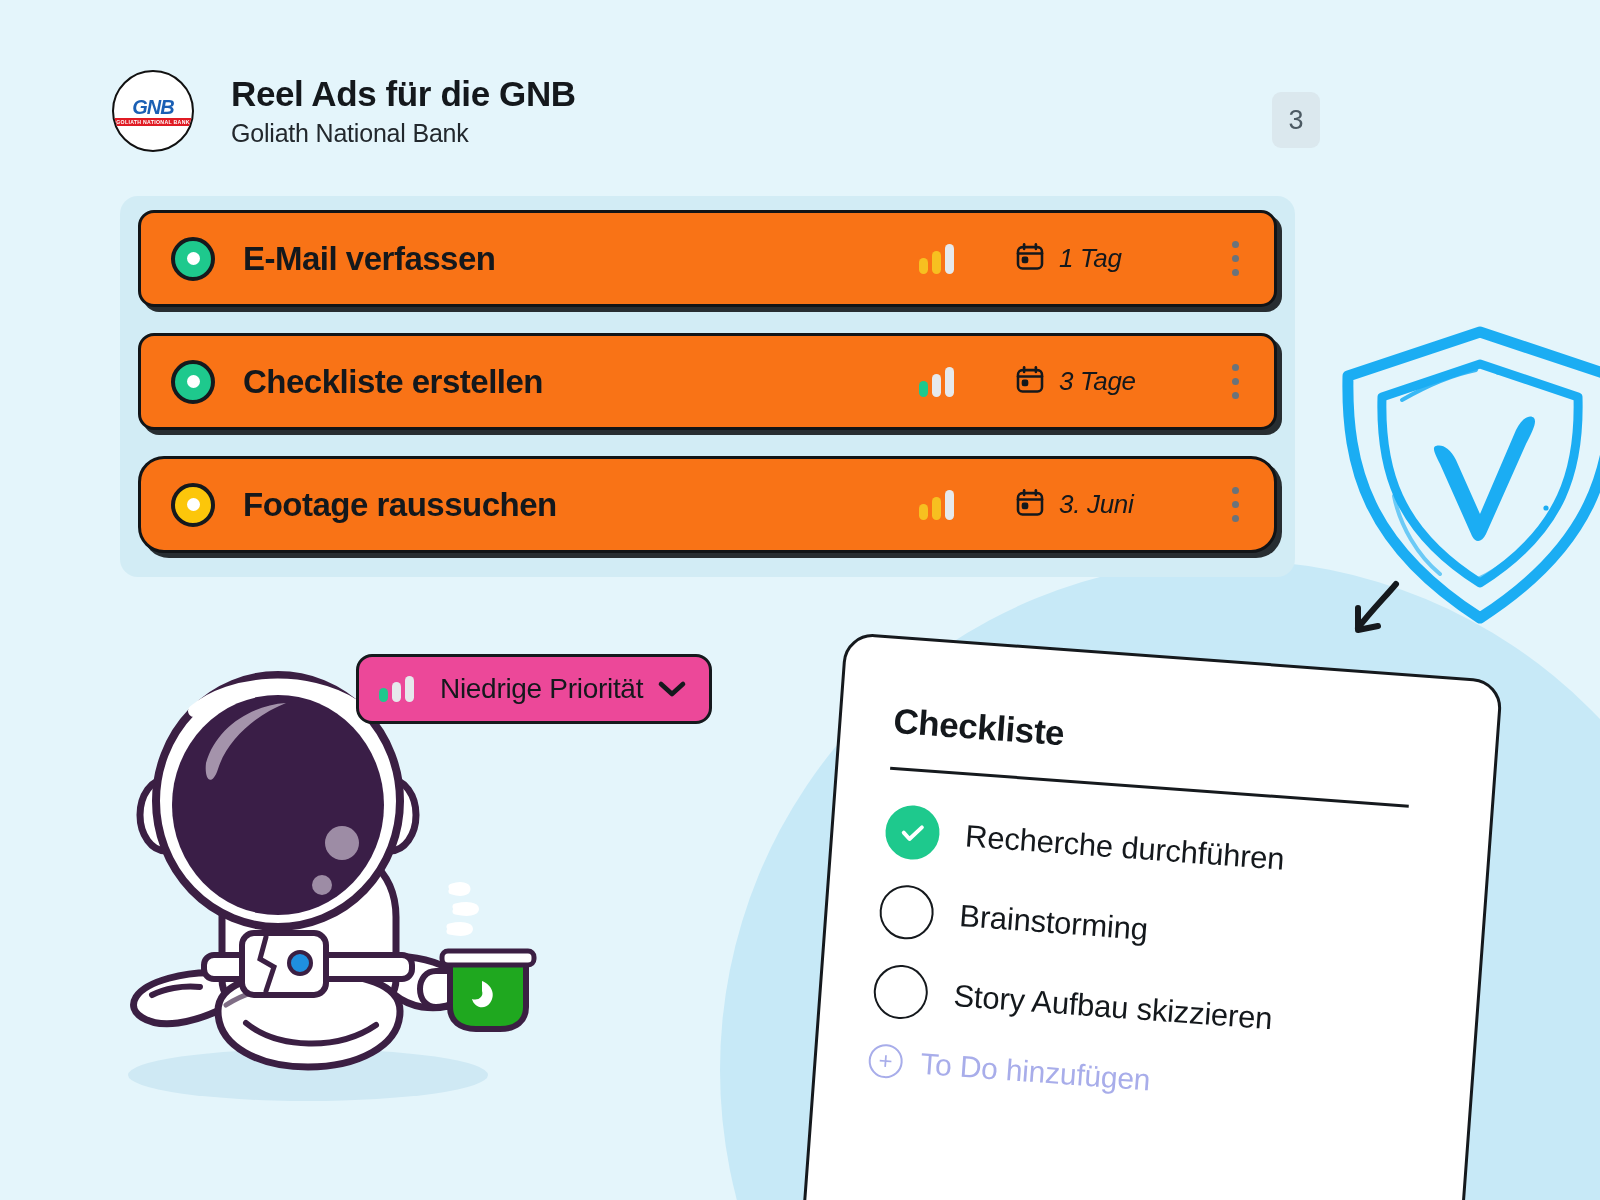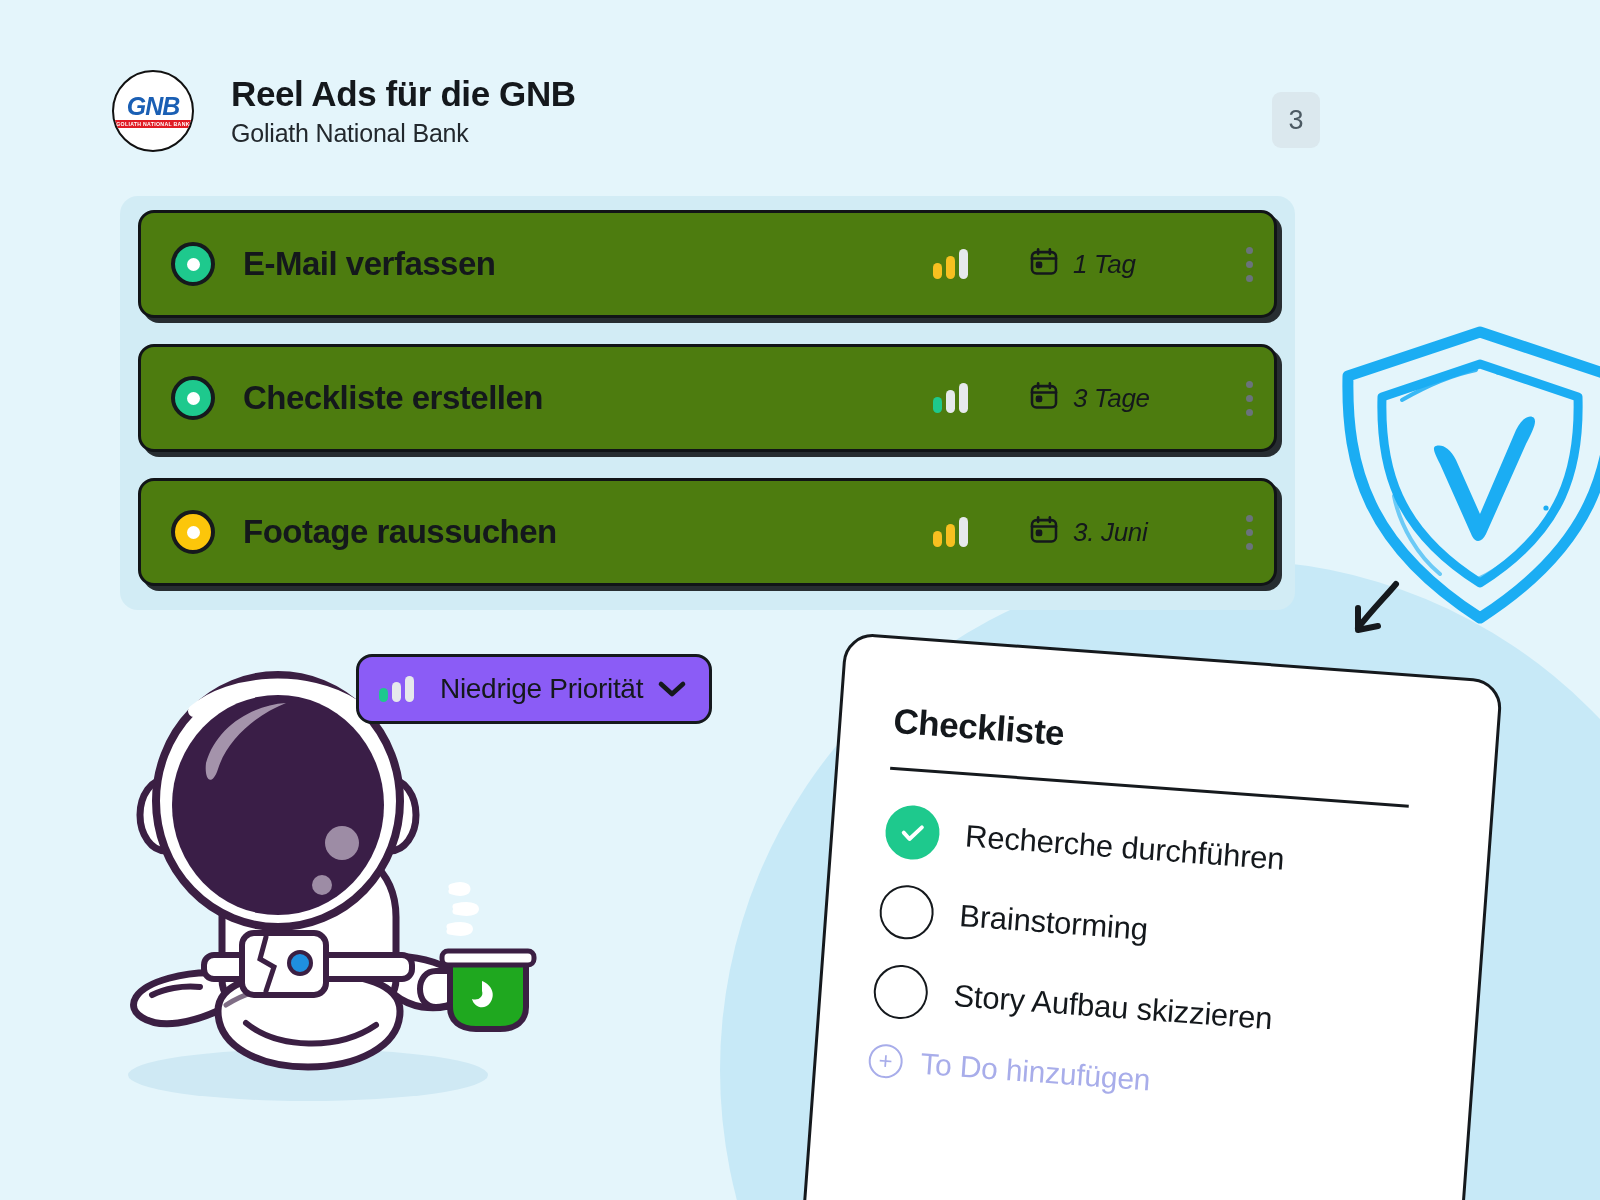--- a/index.html
+++ b/index.html
@@ -39,21 +39,21 @@
     background: #ffffff;
     border: 2.5px solid #111;
     display: flex; flex-direction: column;
     align-items: center; justify-content: center;
     overflow: hidden;
     flex: none;
   }
   .logo-gnb {
     font-family: "Liberation Sans", sans-serif;
     font-weight: bold;
-    font-size: 25px;
+    font-size: 20px;
     font-style: italic;
     color: #1a5fb4;
     letter-spacing: -1px;
     line-height: 1;
     position: relative;
   }
   .logo-star {
     position: absolute;
     left: 19px; top: 4px;
     color: #ffffff;
@@ -101,30 +101,30 @@
     position: absolute;
     left: 120px; top: 196px;
     width: 1175px;
     background: #d2ecf5;
     border-radius: 18px;
     padding: 14px 18px 16px 18px;
     z-index: 4;
   }
   .task-card {
     position: relative;
-    height: 108px;
-    background: #4d7c0f;
+    height: 97px;
+    background: #f97316;
     border: 3px solid #111417;
     border-radius: 16px;
     box-shadow: 5px 5px 0 rgba(20,24,28,.9);
     display: flex; align-items: center;
-    padding: 0 8px 0 30px;
+    padding: 0 22px 0 30px;
     margin-bottom: 26px;
   }
-  .task-card:last-child { margin-bottom: 8px; }
+  .task-card:last-child { margin-bottom: 8px; border-radius: 26px; }
 
   .status-dot {
     width: 44px; height: 44px;
     border-radius: 50%;
     border: 4px solid #15191d;
     display: flex; align-items: center; justify-content: center;
     flex: none;
   }
   .status-dot i {
     display: block;
@@ -183,21 +183,21 @@
     border-radius: 50%;
     background: #6a737b;
     display: block;
   }
 
   
   .prio-dropdown {
     position: absolute;
     left: 356px; top: 654px;
     width: 356px; height: 70px;
-    background: #8b5cf6;
+    background: #ec4899;
     border: 3px solid #15191d;
     border-radius: 16px;
     display: flex; align-items: center;
     padding: 4px 20px;
     z-index: 8;
   }
   .prio-dropdown .prio-bars { margin-right: 0; height: 26px; }
   .prio-dropdown .prio-bars span:nth-child(1) { height: 14px; }
   .prio-dropdown .prio-bars span:nth-child(2) { height: 20px; }
   .prio-dropdown .prio-bars span:nth-child(3) { height: 26px; }

